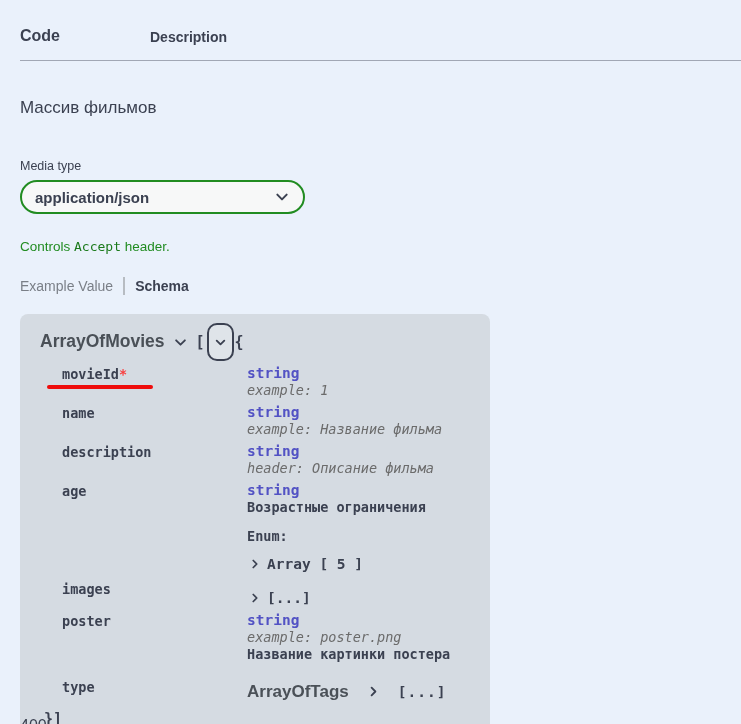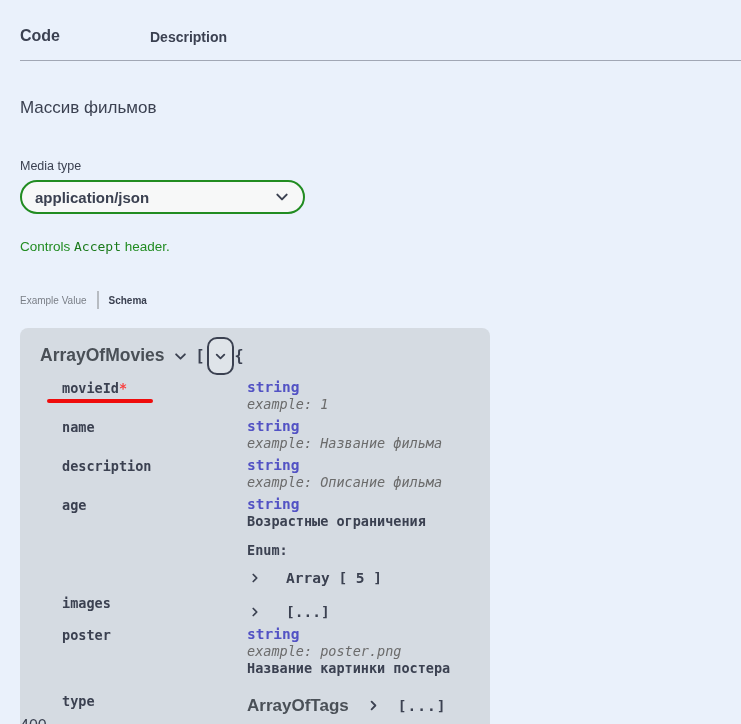--- a/index.html
+++ b/index.html
@@ -22,21 +22,21 @@
   .desc-cell{flex:1;min-width:0;}
   .resp-desc{font-size:17px;margin:21px 0 0;}
   .media-type-label{margin-top:41px;font-size:12.5px;}
   .select{
     margin-top:7px;width:285px;height:34px;border:2px solid var(--green);border-radius:17px;
     background:var(--select-bg);display:flex;align-items:center;justify-content:space-between;
     padding:0 13px;font-weight:bold;font-size:15px;cursor:pointer;color:var(--text);
   }
   .controls-note{margin-top:25px;font-size:13.5px;color:var(--green);}
   .controls-note code{font-family:"DejaVu Sans Mono",monospace;font-size:13px;color:var(--green-dark);}
-  .tabs{margin-top:37px;display:flex;align-items:center;font-size:10px;}
+  .tabs{margin-top:23px;display:flex;align-items:center;font-size:14px;}
   .tab-example{color:var(--tab-inactive);cursor:pointer;}
   .tab-divider{width:2px;height:18px;background:#b7bcc2;margin:0 10px;}
   .tab-schema{font-weight:bold;color:var(--text);cursor:pointer;text-align:right;}
   .model-box{
     margin-top:19px;width:470px;background:var(--model-bg);border-radius:8px;
     padding:8px 20px 12px;font-family:"DejaVu Sans Mono",monospace;color:var(--text);
     line-height:1.25;
   }
   .model-header{display:flex;align-items:center;height:40px;margin-bottom:2px;}
   .model-title{font-family:"Liberation Sans",sans-serif;font-weight:bold;font-size:17.5px;color:var(--title-gray);}
@@ -50,21 +50,21 @@
   .props{margin-left:22px;}
   .prop-row{display:flex;margin-bottom:4px;}
   .prop-name{width:185px;flex:none;font-weight:bold;font-size:13.5px;padding-top:2px;position:relative;}
   .star{color:var(--required-red);}
   .annotation{position:absolute;left:-15px;top:21px;width:106px;height:4px;background:var(--annotation-red);border-radius:2px;}
   .prop-value{flex:1;min-width:0;}
   .prop-type{color:var(--type-purple);font-weight:bold;font-size:14.5px;}
   .prop-example{color:var(--muted);font-style:italic;font-size:13.5px;}
   .prop-desc{font-weight:bold;font-size:13.5px;}
   .enum-label{font-weight:bold;font-size:13.5px;margin-top:12px;}
-  .toggle-line{display:flex;align-items:center;gap:25px;font-weight:bold;font-size:14.5px;margin-top:10px;padding-left:2px;cursor:pointer;}
+  .toggle-line{display:flex;align-items:center;gap:6px;font-weight:bold;font-size:14.5px;margin-top:10px;padding-left:2px;cursor:pointer;}
   .row-age{margin-bottom:6px;}
   .row-tags{margin-top:14px;}
   .ref-line{display:flex;align-items:center;gap:18px;margin-top:4px;cursor:pointer;}
   .ref-title{font-family:"Liberation Sans",sans-serif;font-weight:bold;font-size:17px;color:var(--title-gray);}
   .collapsed-mono{font-weight:bold;font-size:14.5px;letter-spacing:1px;}
   .close-brackets{font-weight:bold;font-size:15px;margin:8px 0 0 4px;}
   .next-code{position:absolute;left:20px;top:717px;font-size:16px;}
   svg.chev{display:block;}
 </style>
 </head>
@@ -129,21 +129,21 @@
               <div class="prop-name"><span>name</span></div>
               <div class="prop-value">
                 <div class="prop-type">string</div>
                 <div class="prop-example">example: Название фильма</div>
               </div>
             </div>
             <div class="prop-row row-description">
               <div class="prop-name"><span>description</span></div>
               <div class="prop-value">
                 <div class="prop-type">string</div>
-                <div class="prop-example">example: Описание фильма</div>
+                <div class="prop-example">header: Описание фильма</div>
               </div>
             </div>
             <div class="prop-row row-age">
               <div class="prop-name"><span>age</span></div>
               <div class="prop-value">
                 <div class="prop-type">string</div>
                 <div class="prop-desc">Возрастные ограничения</div>
                 <div class="enum-label">Enum:</div>
                 <div class="toggle-line">
                   <svg viewBox="0 0 24 24" width="12" height="12" class="chev">

